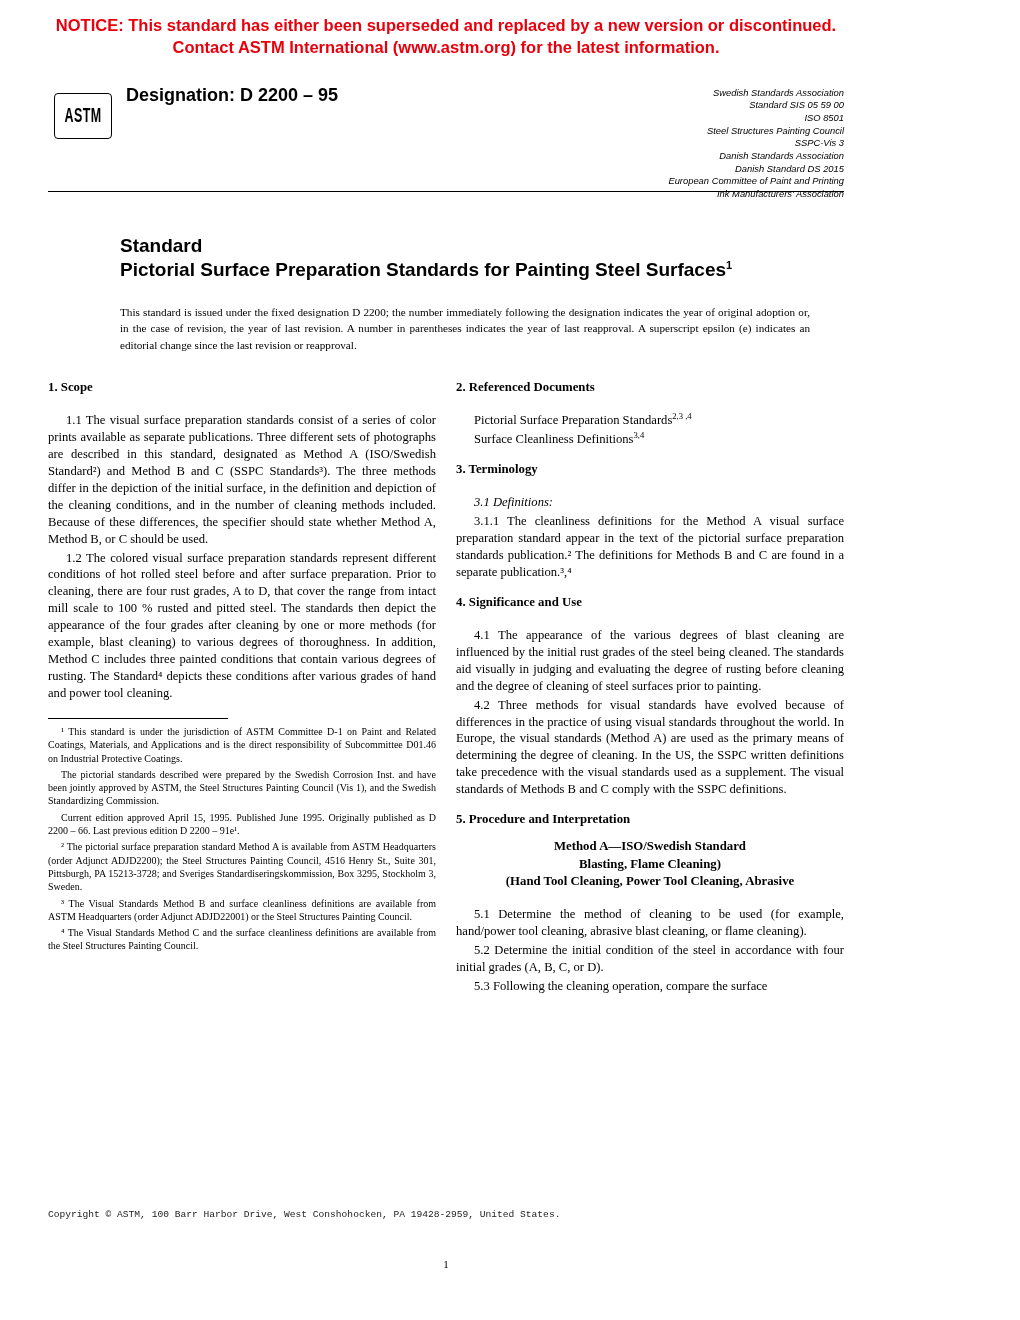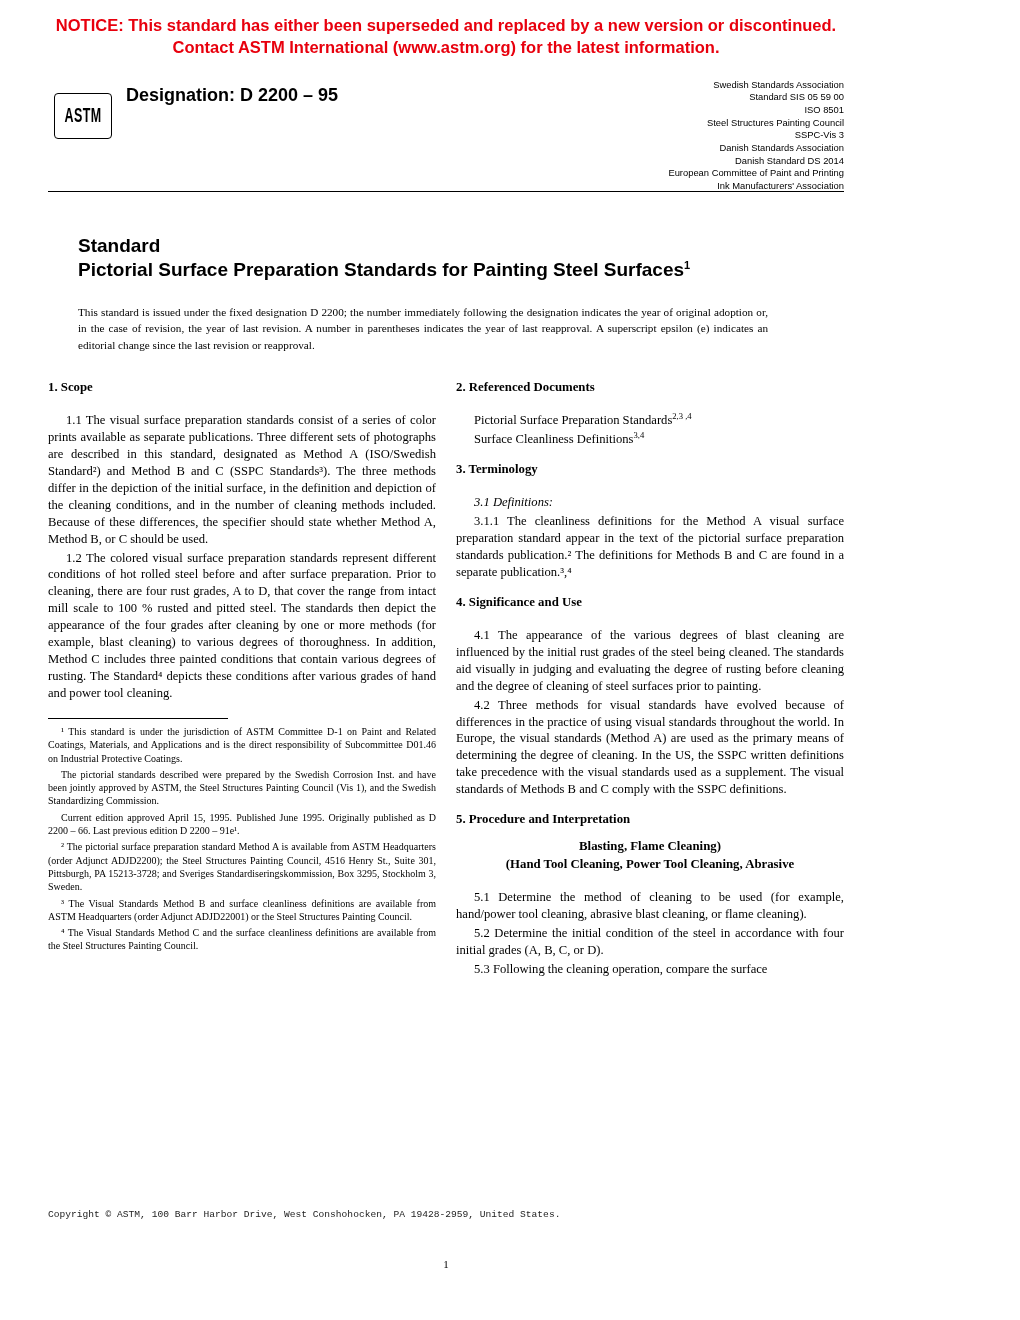--- a/index.html
+++ b/index.html
@@ -68,31 +68,32 @@
     position: absolute;
     left: 78px;
     top: 10px;
     font-family: "Liberation Sans", sans-serif;
     font-weight: bold;
     font-size: 18px;
   }
   .assoc-list {
     position: absolute;
     right: 0;
-    top: 4px;
+    top: 12px;
     text-align: right;
     font-family: "Liberation Sans", sans-serif;
     font-size: 9.4px;
     line-height: 1.35;
     color: #000;
+    font-style: italic;
   }
 
   
   .title-block {
-    margin: 42px 48px 0 78px;
+    margin: 42px 48px 0 120px;
   }
   .title-block .std-word {
     font-family: "Liberation Sans", sans-serif;
     font-weight: bold;
     font-size: 19px;
     line-height: 1.28;
   }
   .title-block .std-title {
     font-family: "Liberation Sans", sans-serif;
     font-weight: bold;
@@ -196,21 +197,21 @@
       <span>ASTM</span>
     </div>
     <div class="designation">Designation: D 2200 – 95</div>
     <div class="assoc-list">
       <div>Swedish Standards Association</div>
       <div>Standard SIS 05 59 00</div>
       <div>ISO 8501</div>
       <div>Steel Structures Painting Council</div>
       <div>SSPC-Vis 3</div>
       <div>Danish Standards Association</div>
-      <div>Danish Standard DS 2014</div>
+      <div>Danish Standard DS 2015</div>
       <div>European Committee of Paint and Printing</div>
       <div>Ink Manufacturers' Association</div>
     </div>
   </div>
 
   <div class="title-block">
     <div class="std-word">Standard</div>
     <div class="std-title"><span>Pictorial Surface Preparation Standards for Painting Steel Surfaces</span><sup>1</sup></div>
     <div class="preamble">This standard is issued under the fixed designation D 2200; the number immediately following the designation indicates the year of original adoption or, in the case of revision, the year of last revision. A number in parentheses indicates the year of last reapproval. A superscript epsilon (e) indicates an editorial change since the last revision or reapproval.</div>
   </div>
@@ -241,20 +242,21 @@
       <div class="sec-head">3.  Terminology</div>
       <p class="body italic">3.1  Definitions:</p>
       <p class="body">3.1.1  The cleanliness definitions for the Method A visual surface preparation standard appear in the text of the pictorial surface preparation standards publication.² The definitions for Methods B and C are found in a separate publication.³,⁴</p>
 
       <div class="sec-head">4.  Significance and Use</div>
       <p class="body">4.1  The appearance of the various degrees of blast cleaning are influenced by the initial rust grades of the steel being cleaned. The standards aid visually in judging and evaluating the degree of rusting before cleaning and the degree of cleaning of steel surfaces prior to painting.</p>
       <p class="body">4.2  Three methods for visual standards have evolved because of differences in the practice of using visual standards throughout the world. In Europe, the visual standards (Method A) are used as the primary means of determining the degree of cleaning. In the US, the SSPC written definitions take precedence with the visual standards used as a supplement. The visual standards of Methods B and C comply with the SSPC definitions.</p>
 
       <div class="sec-head">5.  Procedure and Interpretation</div>
       <div class="center-head">
+        <div>Method A—ISO/Swedish Standard</div>
         <div>Blasting, Flame Cleaning)</div>
         <div>(Hand Tool Cleaning, Power Tool Cleaning, Abrasive</div>
       </div>
       <p class="body">5.1  Determine the method of cleaning to be used (for example, hand/power tool cleaning, abrasive blast cleaning, or flame cleaning).</p>
       <p class="body">5.2  Determine the initial condition of the steel in accordance with four initial grades (A, B, C, or D).</p>
       <p class="body">5.3  Following the cleaning operation, compare the surface</p>
     </div>
   </div>
 
   <div class="copyright">Copyright © ASTM, 100 Barr Harbor Drive, West Conshohocken, PA 19428-2959, United States.</div>

